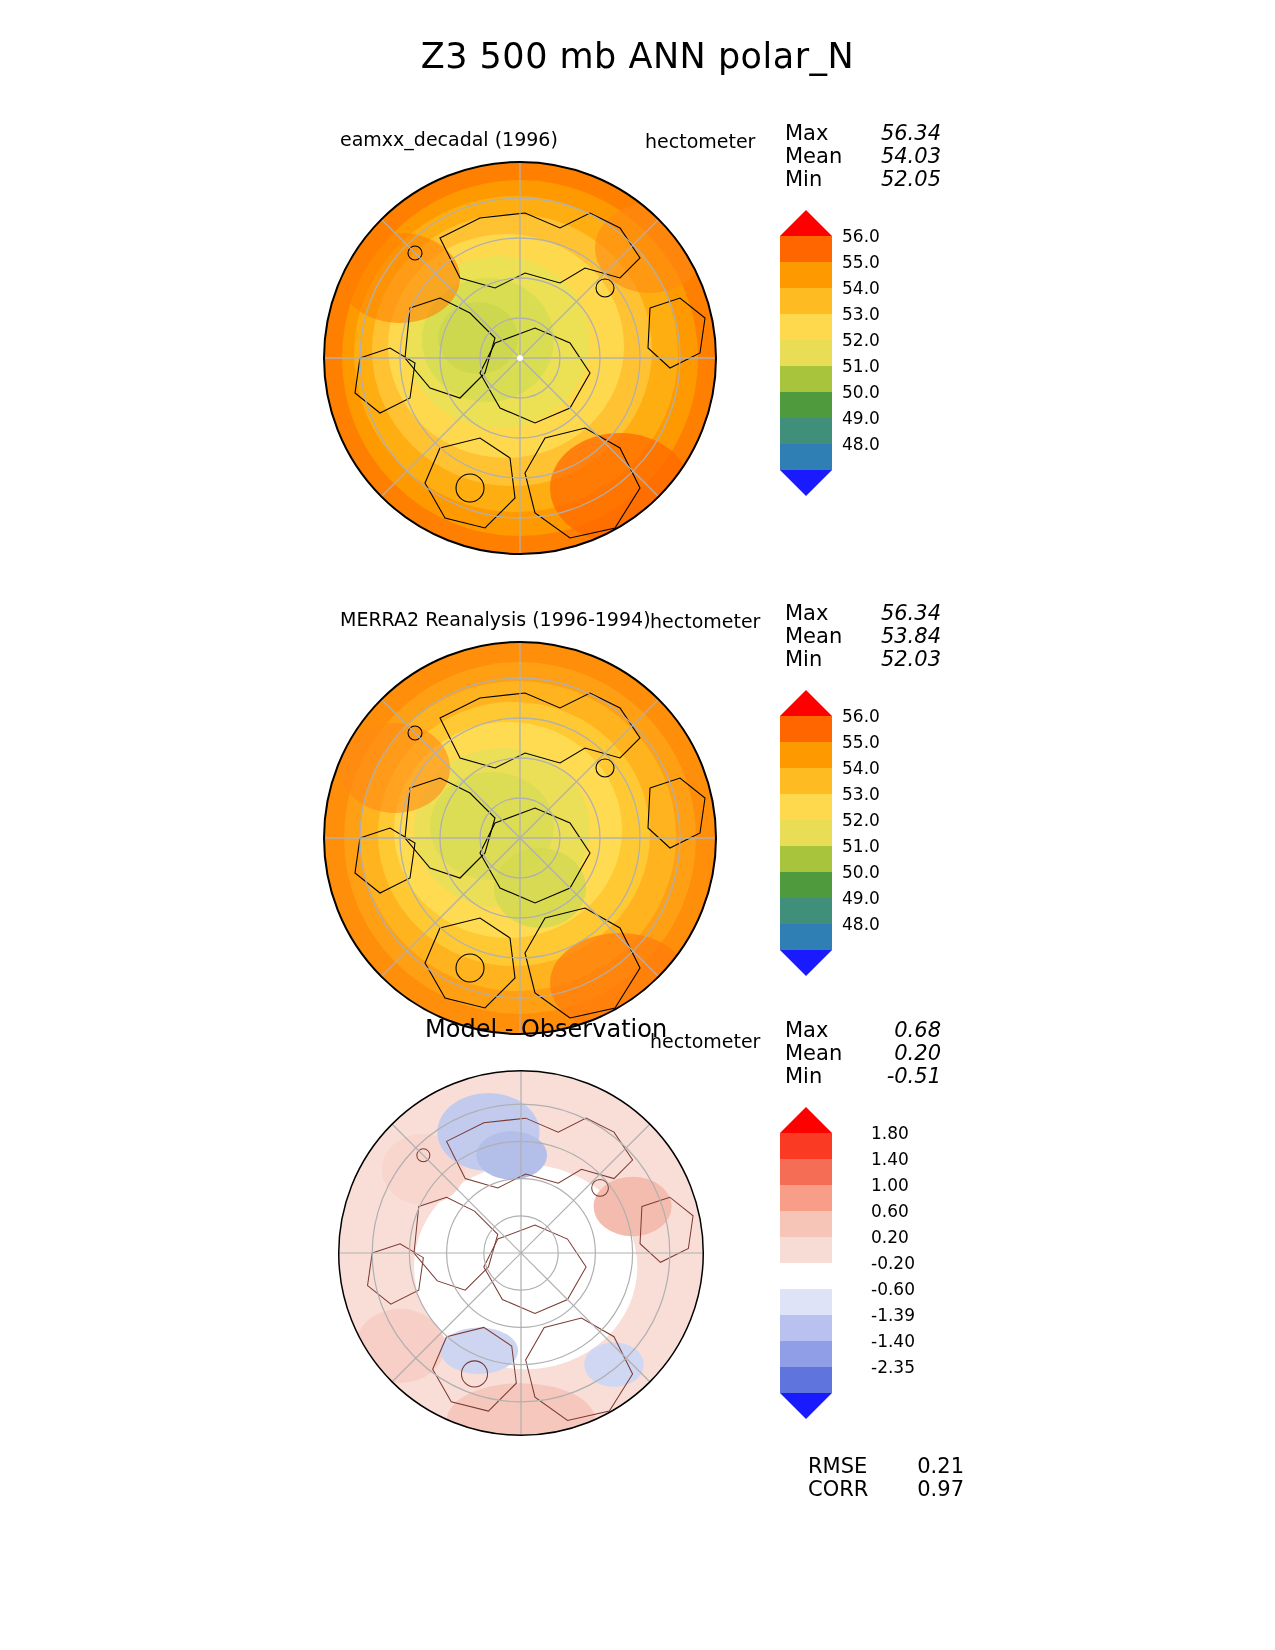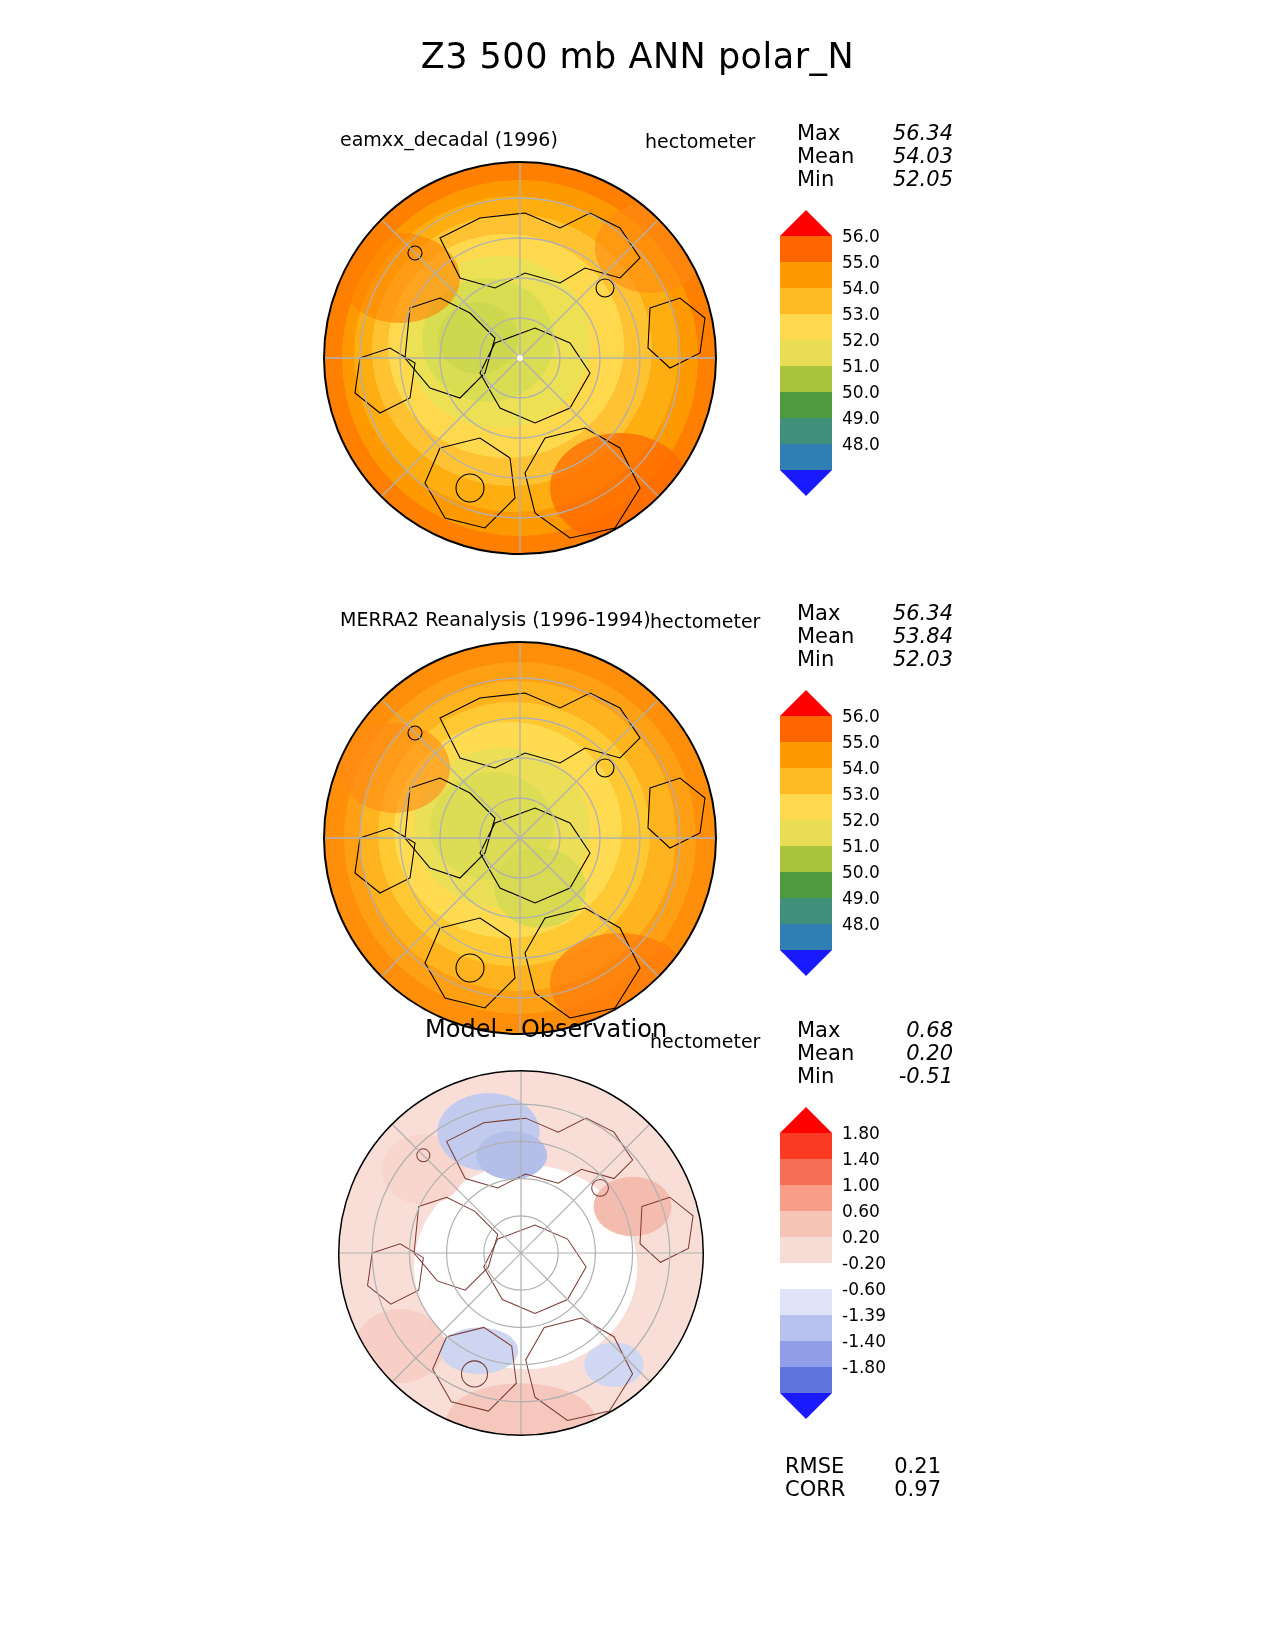--- a/index.html
+++ b/index.html
@@ -59,33 +59,32 @@
   
   .stats {
     position: absolute;
     left: 785px;
     top: 12px;
     font-size: 21px;
     line-height: 23px;
   }
   .stats .row {
     display: flex;
-    margin-left: 12px;
   }
   .stats .k { width: 72px; }
   .stats .v { width: 84px; text-align: right; font-style: italic; }
 
   .footer-stats {
     position: absolute;
     left: 785px;
     top: 448px;
     font-size: 21px;
     line-height: 23px;
   }
-  .footer-stats .row { display: flex; }
+  .footer-stats .row { display: flex; margin-left: 23px; }
   .footer-stats .k { width: 72px; }
   .footer-stats .v { width: 84px; text-align: right; }
 
   
   .map-wrap {
     position: absolute;
     left: 320px;
     top: 48px;
     width: 400px;
     height: 400px;
@@ -393,31 +392,31 @@
     <div class="seg" style="background:#f79d88"></div>
     <div class="seg" style="background:#f7c4b8"></div>
     <div class="seg" style="background:#f7dcd6"></div>
     <div class="seg" style="background:#ffffff"></div>
     <div class="seg" style="background:#dfe3f7"></div>
     <div class="seg" style="background:#b9c2ee"></div>
     <div class="seg" style="background:#8f9ee6"></div>
     <div class="seg" style="background:#5f74dc"></div>
     <div class="cap-bot"></div>
   </div>
-  <div class="cbar-labels" style="top:113px;">
+  <div class="cbar-labels" style="top:113px;margin-left:29px;">
     <div>1.80</div>
     <div>1.40</div>
     <div>1.00</div>
     <div>0.60</div>
     <div>0.20</div>
     <div>-0.20</div>
     <div>-0.60</div>
     <div>-1.39</div>
     <div>-1.40</div>
-    <div>-1.80</div>
+    <div>-2.35</div>
   </div>
 
   <div class="footer-stats">
     <div class="row">
         <span class="k">RMSE</span>
         <span class="v">0.21</span>
       </div>
     <div class="row">
         <span class="k">CORR</span>
         <span class="v">0.97</span>

